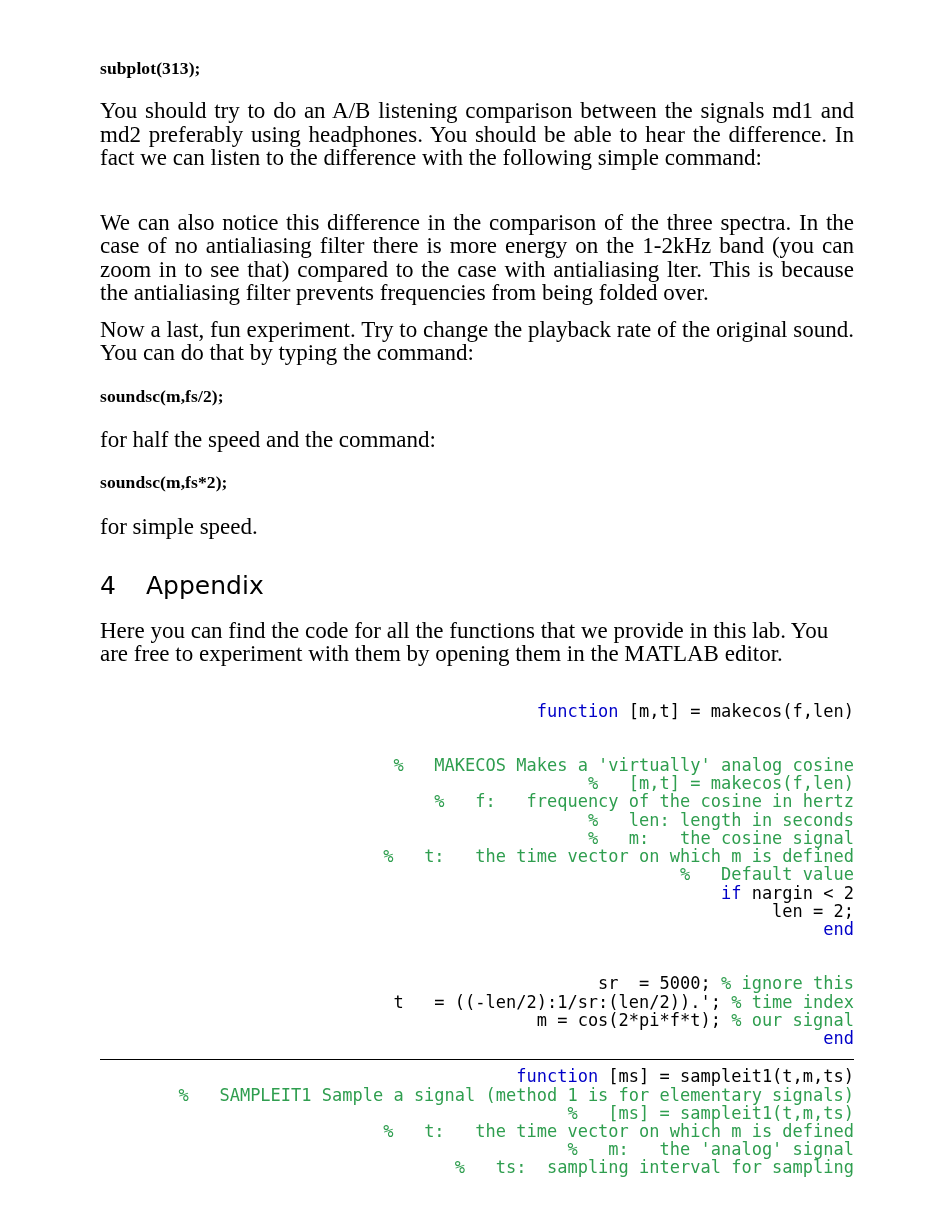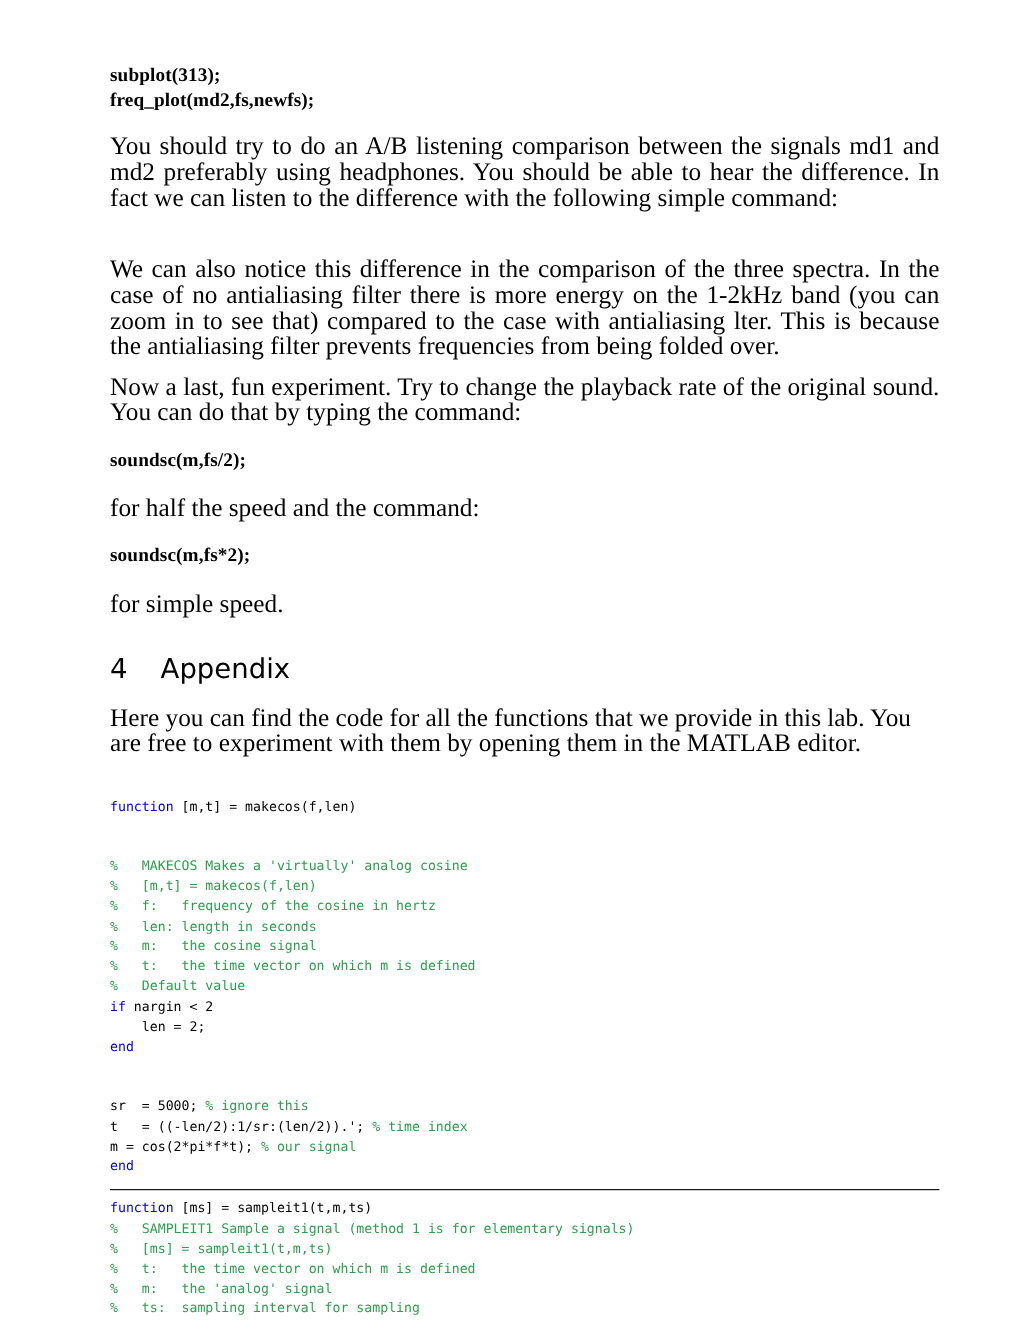--- a/index.html
+++ b/index.html
@@ -57,24 +57,25 @@
     white-space: pre;
   }
   .sec-head .num {
     display: inline-block;
     width: 46px;
   }
 
   
   .code {
     font-family: "DejaVu Sans Mono", "Liberation Mono", monospace;
-    font-size: 12px;
+    font-size: 17px;
     line-height: 18.2px;
     white-space: pre;
     color: #000000;
+    text-align: right;
   }
   .code .kw   { color: #0000c8; }   
   .code .cm   { color: #2f9e4f; }   
   .code .blank { display: block; height: 18.2px; }
 
   .rule {
     border: none;
     border-top: 1.6px solid #000;
     margin: 0;
     width: 754px;
@@ -82,21 +83,20 @@
   }
 </style>
 </head>
 <body>
 
 <div class="page">
   <div class="content">
 
     <div style="height:57px"></div>
     <div class="cmd">subplot(313);</div>
-    <div class="cmd">freq_plot(md2,fs,newfs);</div>
 
     <div style="height:20px"></div>
     <p class="para">You should try to do an A/B listening comparison between the signals md1 and md2 preferably using headphones. You should be able to hear the difference. In fact we can listen to the difference with the following simple command:</p>
 
     <div style="height:19px"></div>
 
     <div style="height:22px"></div>
     <p class="para">We can also notice this difference in the comparison of the three spectra. In the case of no antialiasing filter there is more energy on the 1-2kHz band (you can zoom in to see that) compared to the case with antialiasing lter. This is because the antialiasing filter prevents frequencies from being folded over.</p>
 
     <div style="height:13px"></div>

